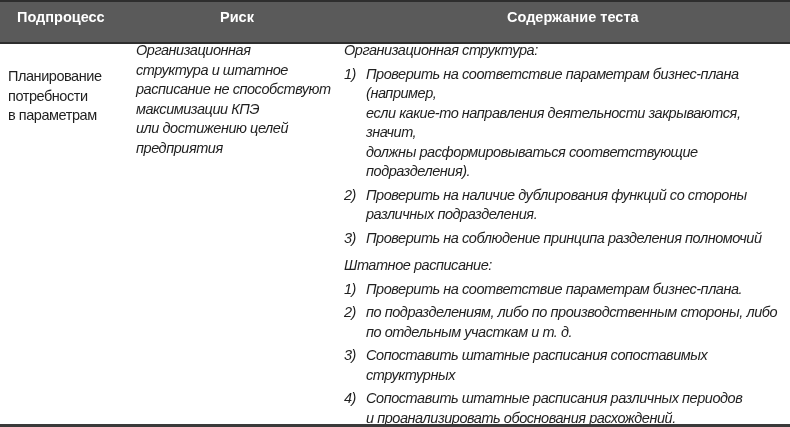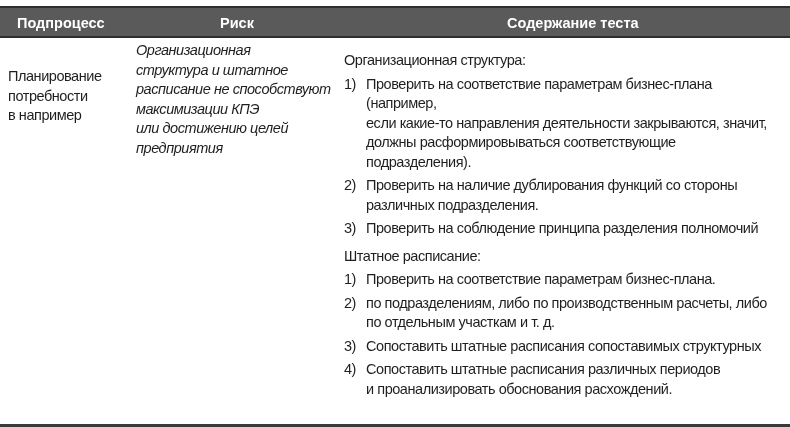--- a/index.html
+++ b/index.html
@@ -1,44 +1,44 @@
 <!DOCTYPE html>
 <html><head>
 <meta charset="utf-8">
 <style>
   html, body { margin:0; padding:0; background:#ffffff; }
   body { width:790px; height:427px; overflow:hidden; font-family:"Liberation Sans Narrow","Liberation Sans", sans-serif; color:#1f1f1f; }
   .tbl { position:relative; width:790px; height:427px; }
-  .head { position:absolute; left:0; top:6px; width:790px; height:32px; background:#5a5a5a; border-top:2px solid #2e2e2e; border-bottom:2px solid #2e2e2e; box-sizing:border-box; color:#fff; font-weight:bold; font-size:14.5px; }
+  .head { position:absolute; left:0; top:0; width:790px; height:44px; background:#5a5a5a; border-top:2px solid #2e2e2e; border-bottom:2px solid #2e2e2e; box-sizing:border-box; color:#fff; font-weight:bold; font-size:14.5px; }
   .head span { position:absolute; top:7px; }
   .body { position:absolute; left:0; top:32px; width:790px; font-size:14.5px; line-height:19.5px; letter-spacing:-0.45px; }
   .c1 { position:absolute; left:8px; top:9px; width:115px;margin-top:26px; }
   .c2 { position:absolute; left:136px; top:9px; width:195px;font-style:italic; }
-  .c3 { position:absolute; left:344px; top:19px; width:440px; }
+  .c3 { position:absolute; left:344px; top:9px; width:440px;font-style:italic; }
   .sub { margin:0; }
   .item { position:relative; padding-left:22px; margin-top:4px; }
   .item .n { position:absolute; left:0; top:0; }
   .gap { height:8px; }
   .bottom { position:absolute; left:0; top:424px; width:790px; height:3px; background:#3a3a3a; }
 </style>
 </head>
 <body>
 
 <div class="tbl">
   <div class="head">
     <span style="left:17px">Подпроцесс</span>
     <span style="left:220px">Риск</span>
     <span style="left:507px">Содержание теста</span>
   </div>
 
   <div class="body">
     <div class="c1">
       <div>Планирование</div>
       <div>потребности</div>
-      <div>в например</div>
+      <div>в параметрам</div>
     </div>
     <div class="c2">
       <div>Организационная</div>
       <div>структура и штатное</div>
       <div>расписание не способствуют</div>
       <div>максимизации КПЭ</div>
       <div>или достижению целей</div>
       <div>предприятия</div>
     </div>
     <div class="c3">
@@ -59,21 +59,21 @@
         <div>Проверить на соблюдение принципа разделения полномочий</div>
       </div>
       <div class="gap"></div>
       <div class="sub">Штатное расписание:</div>
       <div class="item">
         <span class="n">1)</span>
         <div>Проверить на соответствие параметрам бизнес-плана.</div>
       </div>
       <div class="item">
         <span class="n">2)</span>
-        <div>по подразделениям, либо по производственным расчеты, либо</div>
+        <div>по подразделениям, либо по производственным стороны, либо</div>
         <div>по отдельным участкам и т. д.</div>
       </div>
       <div class="item">
         <span class="n">3)</span>
         <div>Сопоставить штатные расписания сопоставимых структурных</div>
       </div>
       <div class="item">
         <span class="n">4)</span>
         <div>Сопоставить штатные расписания различных периодов</div>
         <div>и проанализировать обоснования расхождений.</div>

